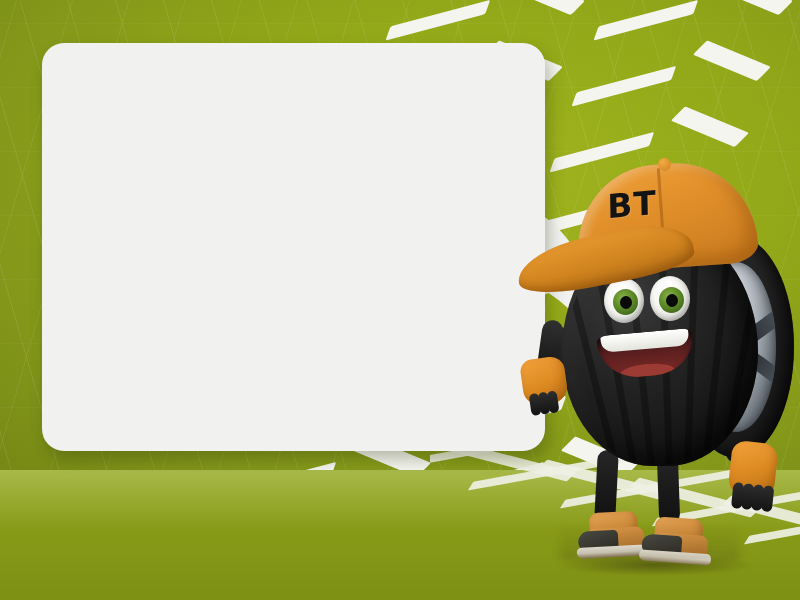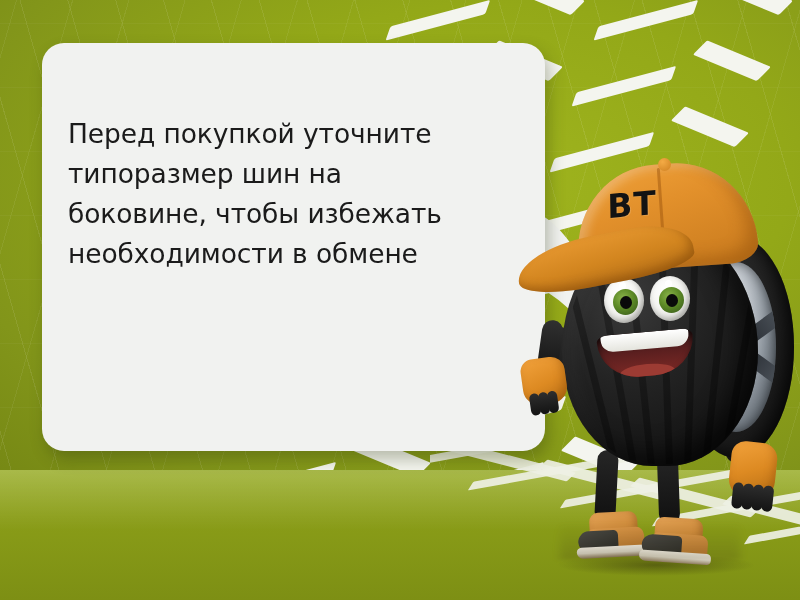--- a/index.html
+++ b/index.html
@@ -348,21 +348,20 @@
       <div class="fg" style="left: 282px; top: 63px; width: 150px; height: 9px; transform: skewX(-40deg) rotate(12deg);"></div>
       <div class="fg" style="left: 328px; top: 72px; width: 150px; height: 9px; transform: skewX(-40deg) rotate(-12deg);"></div>
     </div>
 
   <svg class="bubble-tail" viewBox="0 0 110 160">
     <path d="M2,0 C34,6 58,34 74,74 C86,104 92,132 96,158 C78,128 58,104 34,88 C20,78 8,70 0,66 Z" fill="#f1f2f0"></path>
   </svg>
 
   <div class="bubble"></div>
   <div class="bubble-text">
-    <div class="para">Перед покупкой уточните типоразмер шин на боковине, чтобы избежать необходимости в обмене</div>
   </div>
 
   <div class="mascot">
 
     <div class="m shadow-pool"></div>
 
     <div class="m arm-l"></div>
     <div class="m arm-r"></div>
 
     <div class="m leg leg-l"></div>

